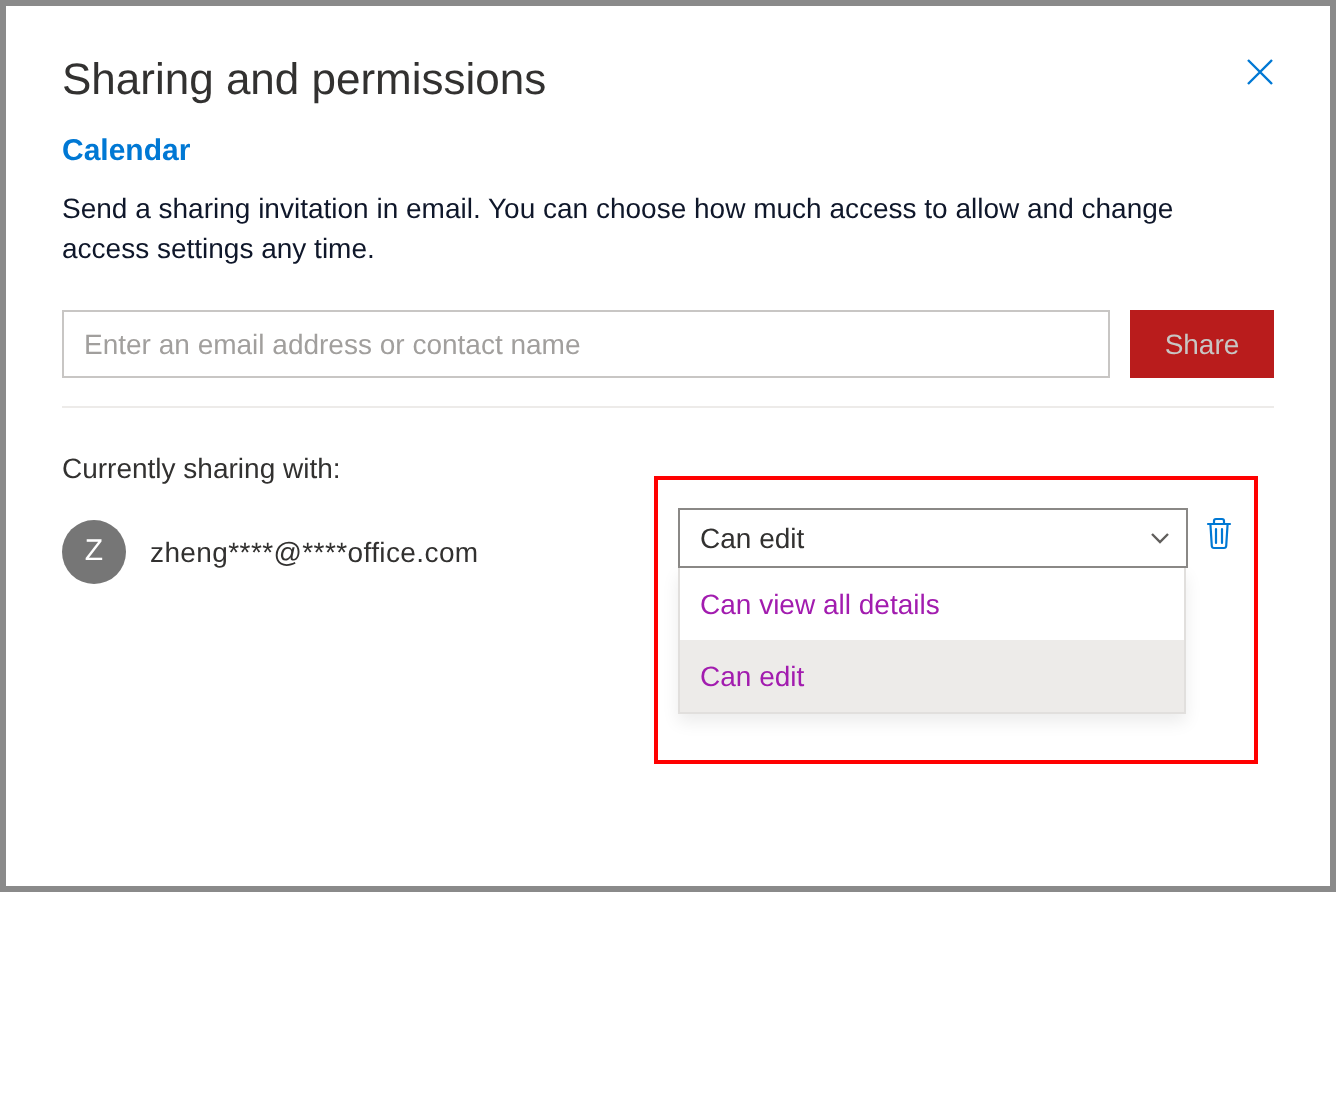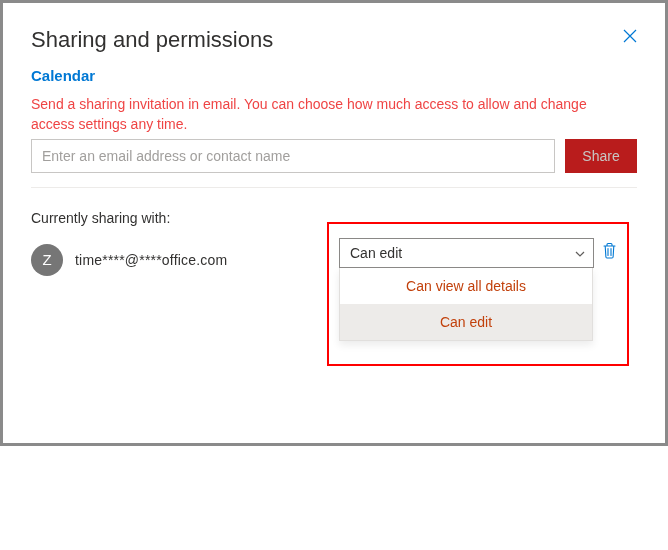--- a/index.html
+++ b/index.html
@@ -39,24 +39,24 @@
     cursor: pointer;
     line-height: 1;
   }
   .calendar-link {
     color: #0078d4;
     font-size: 15px;
     font-weight: 600;
     margin-bottom: 10px;
   }
   .desc {
-    color: #ef4444;
+    color: #0f172a;
     font-size: 14px;
     line-height: 1.45;
-    margin-bottom: 4px;
+    margin-bottom: 20px;
     max-width: 600px;
   }
   .input-row {
     display: flex;
     gap: 10px;
     align-items: stretch;
     margin-bottom: 14px;
   }
   .email-input {
     flex: 1;
@@ -146,23 +146,22 @@
     margin-top: 0;
     width: calc(100% - 26px);
     border: 1px solid #e1dfdd;
     border-top: none;
     background: #fff;
     box-shadow: 0 4px 8px rgba(0,0,0,0.08);
   }
   .dd-item {
     padding: 10px 10px;
     font-size: 14px;
-    color: #c2410c;
+    color: #a21caf;
     cursor: pointer;
-    text-align: center;
   }
   .dd-item.selected {
     background: #edebe9;
   }
 </style>
 </head>
 <body>
 
 <div class="outer">
   <div class="panel">
@@ -185,21 +184,21 @@
     </div>
 
     <hr class="divider">
 
     <div class="sharing-label">Currently sharing with:</div>
 
     <div class="share-row">
       <div class="avatar">
         <span>Z</span>
       </div>
-      <div class="contact-text">time****@****office.com</div>
+      <div class="contact-text">zheng****@****office.com</div>
 
       <div class="right-block">
         <div class="select-row">
           <div class="perm-select">
             <span>Can edit</span>
             <span class="chevron">
               <svg width="10" height="6" viewBox="0 0 10 6">
                   <path d="M1 1 L5 5 L9 1" stroke="#605e5c" stroke-width="1.2" fill="none"></path>
                 </svg>
             </span>

